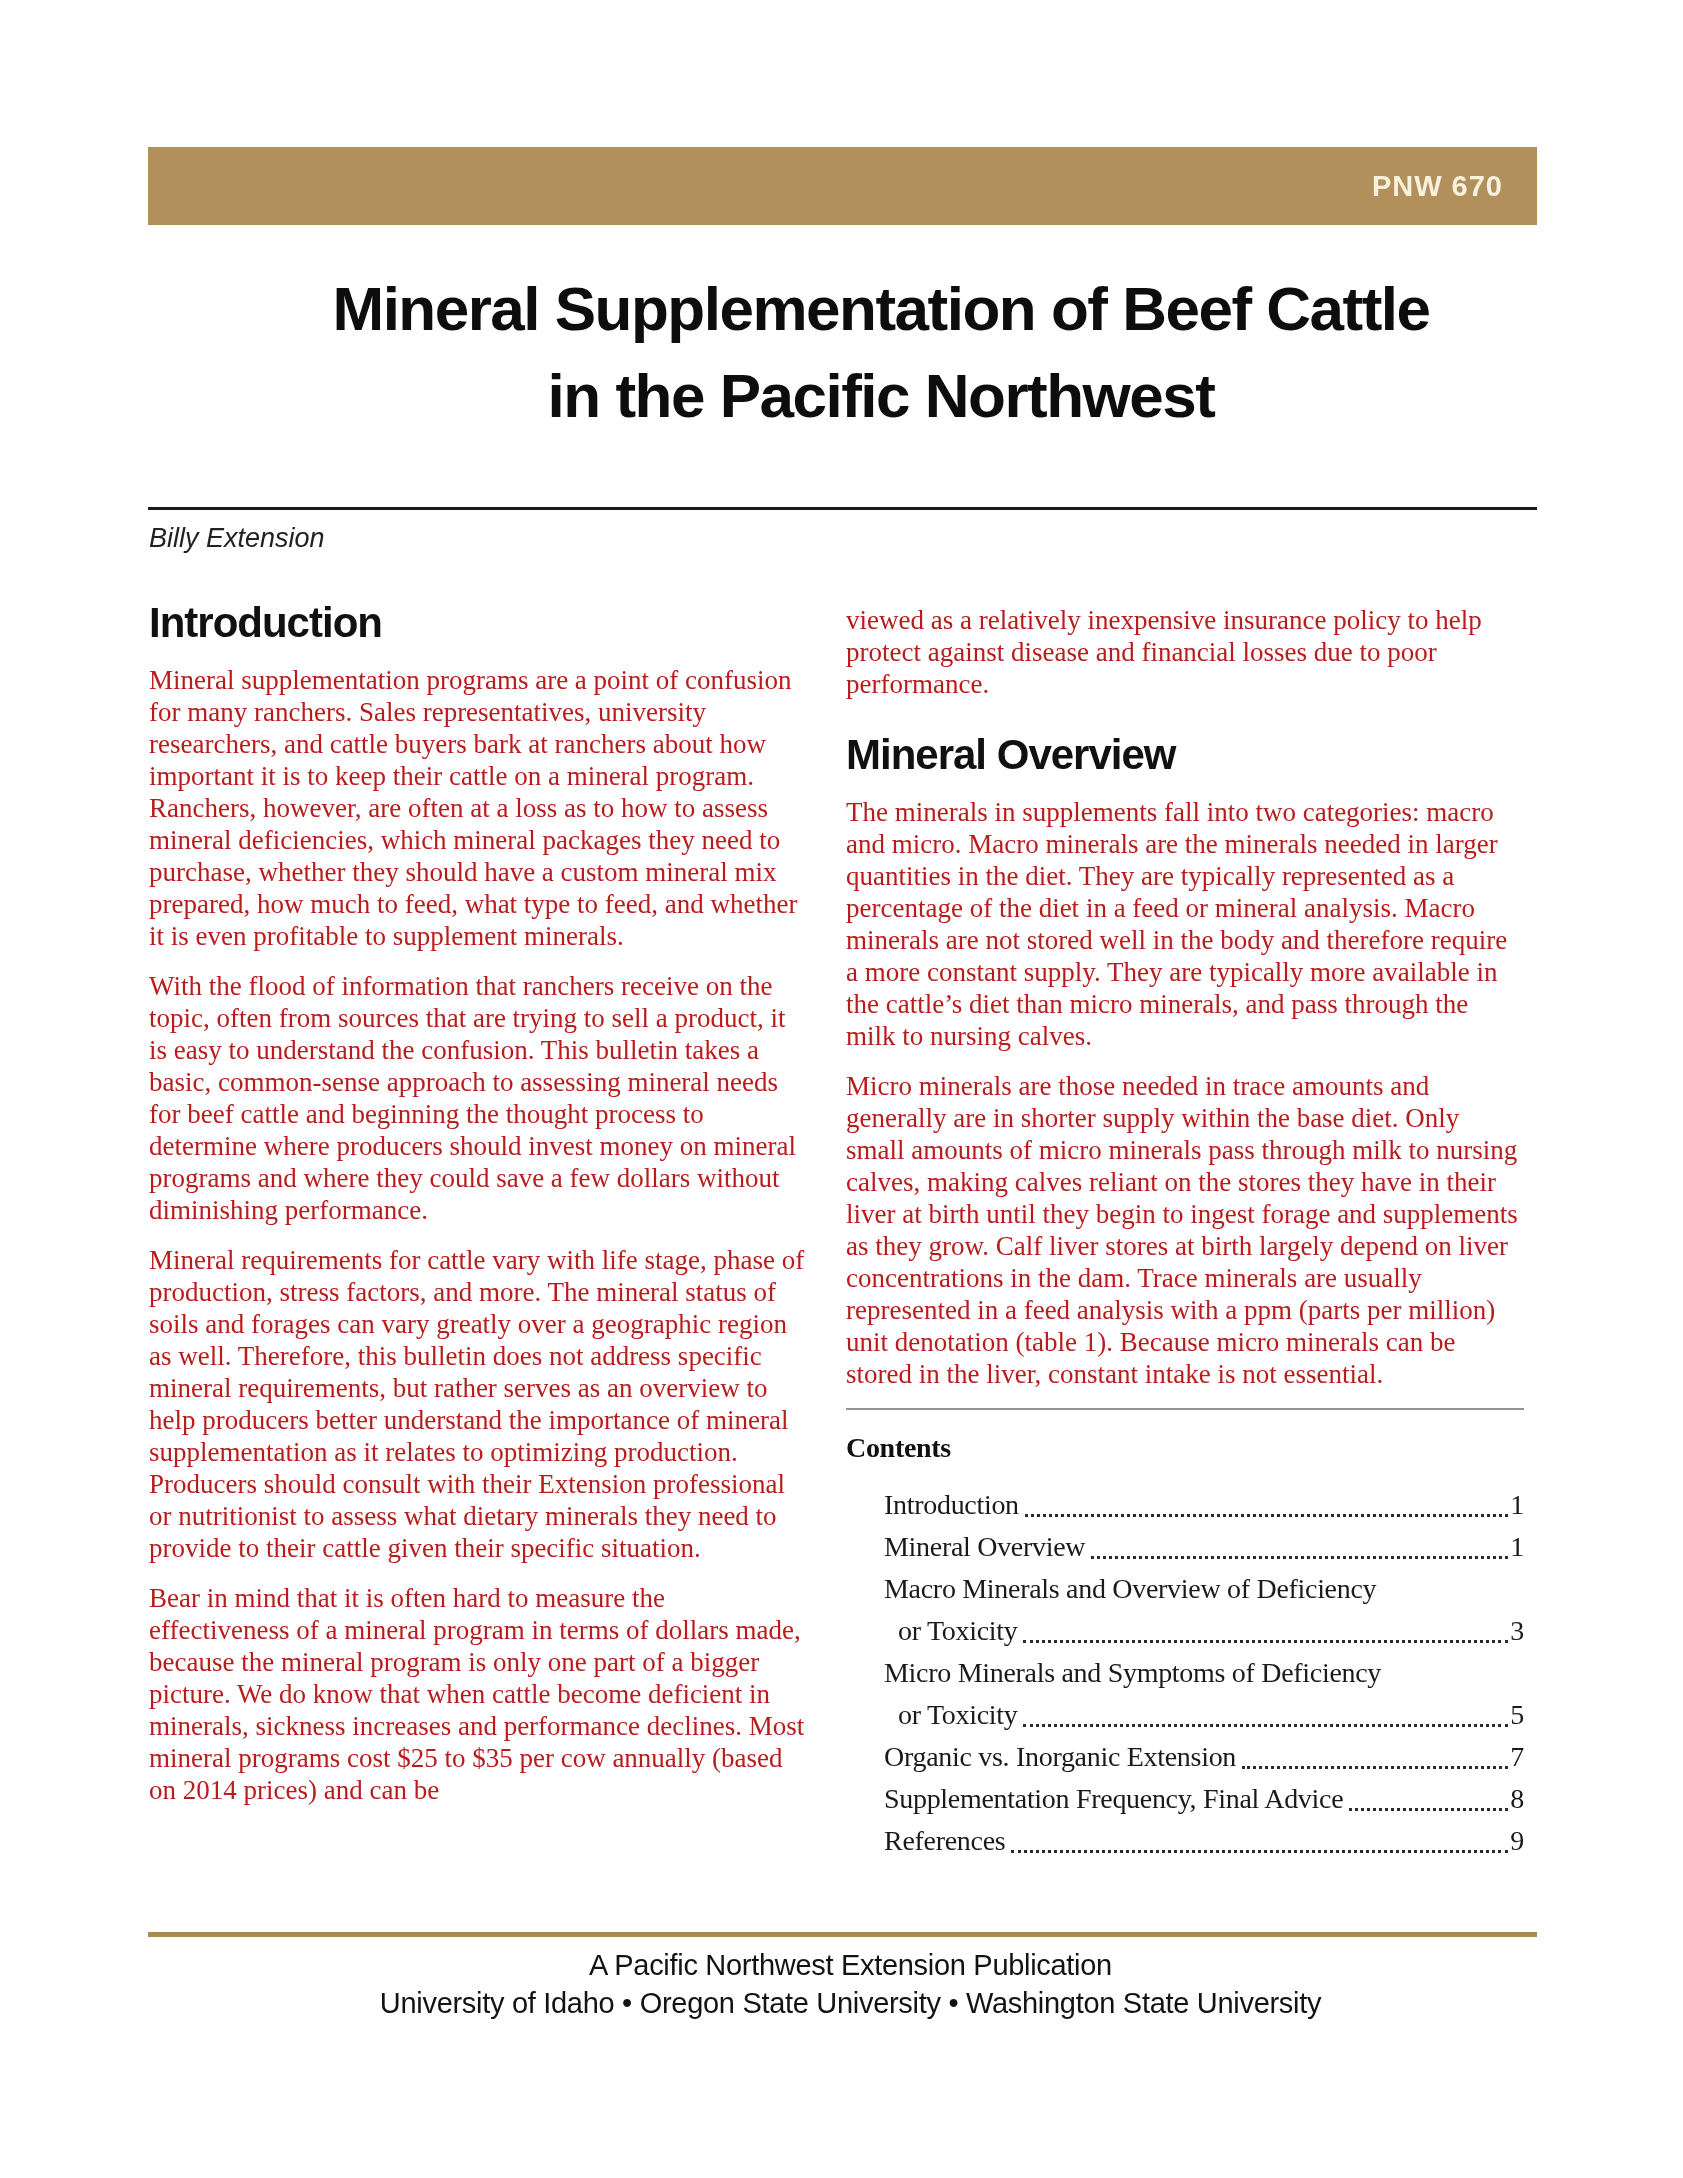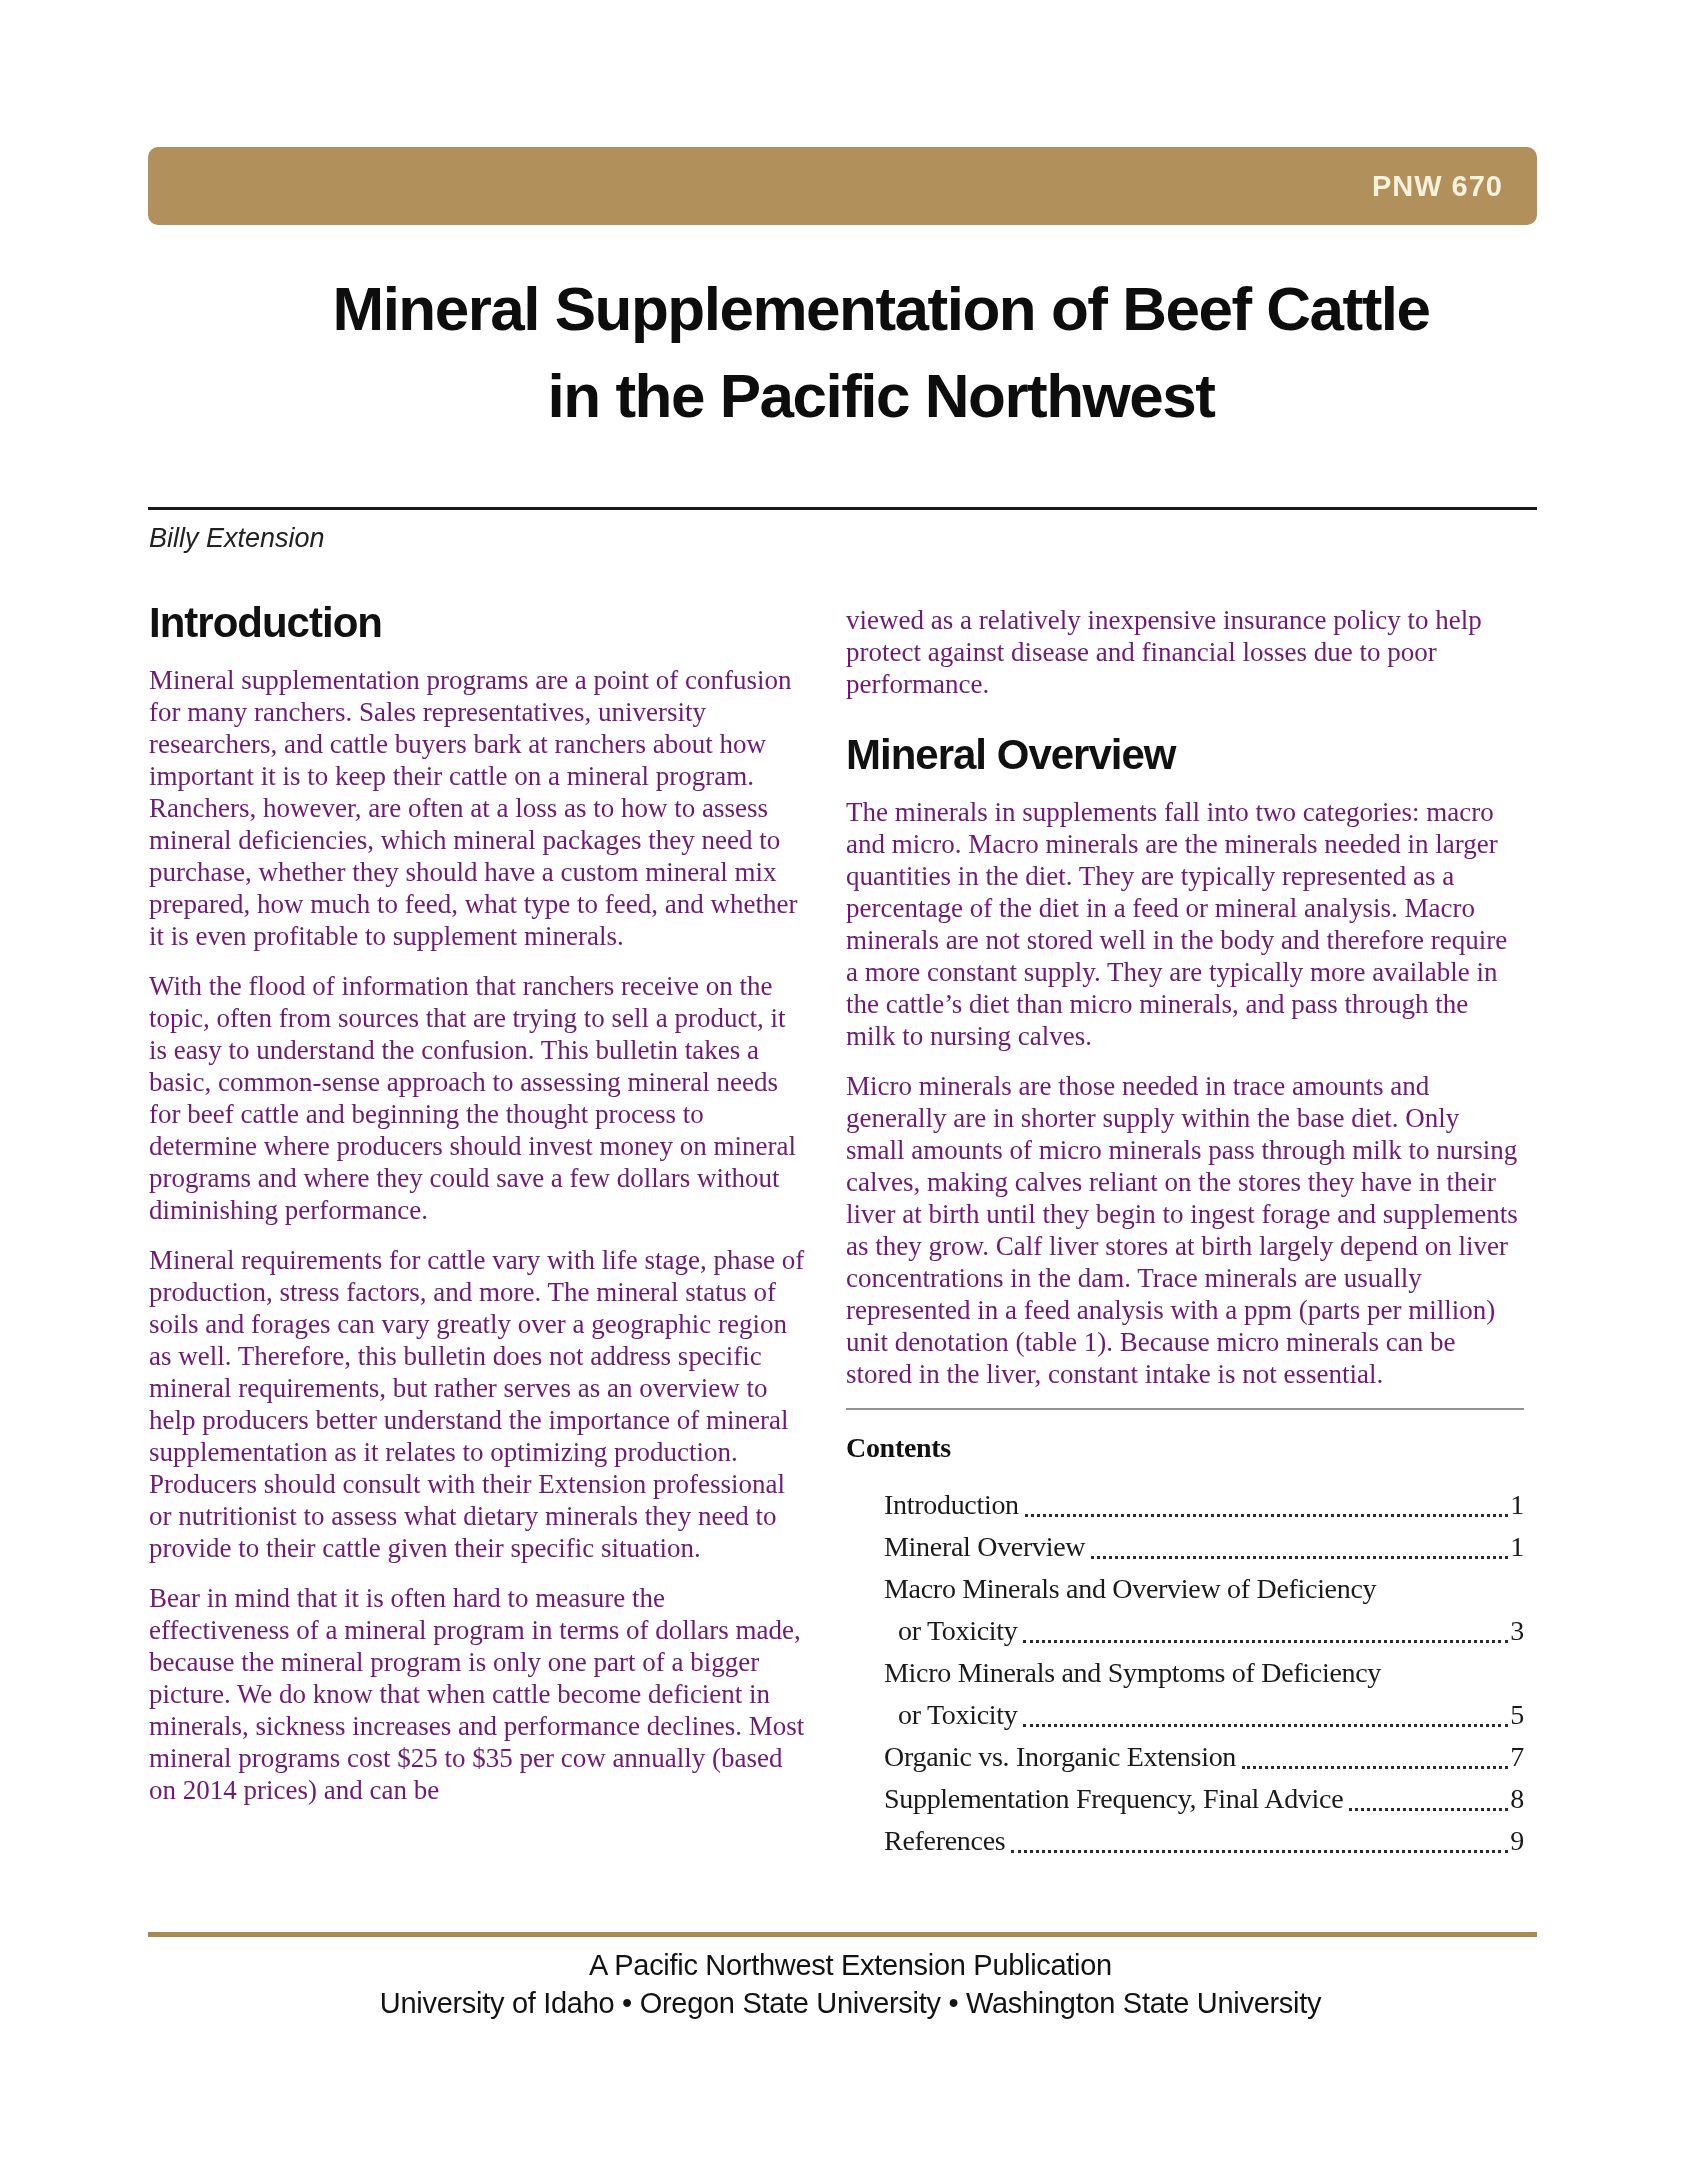--- a/index.html
+++ b/index.html
@@ -9,21 +9,21 @@
     background:#ffffff;
     font-family:"Liberation Serif", serif;
     color:#141414;
     overflow:hidden;
   }
   .banner{
     position:absolute;left:148px;top:147px;
     width:1389px;height:78px;
     background:#b2905c;
     display:flex;align-items:center;justify-content:flex-end;
-    padding-right:34px;box-sizing:border-box;border-radius:10px;
+    padding-right:34px;box-sizing:border-box;
   }
   .banner-code{
     font-family:"Liberation Sans", sans-serif;
     font-weight:bold;font-size:29px;letter-spacing:1px;
     color:#f8f1de;
   }
   .title{
     position:absolute;left:188px;top:265px;margin:0;
     width:1386px;
     font-family:"Liberation Sans", sans-serif;
@@ -51,21 +51,21 @@
   h2.section-heading{
     font-family:"Liberation Sans", sans-serif;
     font-weight:bold;font-size:42px;line-height:50px;
     letter-spacing:-1px;color:#111111;
     margin:0 0 16px 0;
   }
   h2.mt{margin-top:30px;}
   .col p{
     margin:0 0 18px 0;
     font-size:27px;line-height:32px;
-    color:#701a75;
+    color:#b91c1c;
   }
   .toc{
     margin-top:14px;
     border-top:2px solid #939393;
     padding-top:22px;
     font-family:Liberation Serif, serif;
   }
   .toc h3{
     margin:0 0 20px 0;
     font-size:28px;font-weight:bold;color:#111111;

